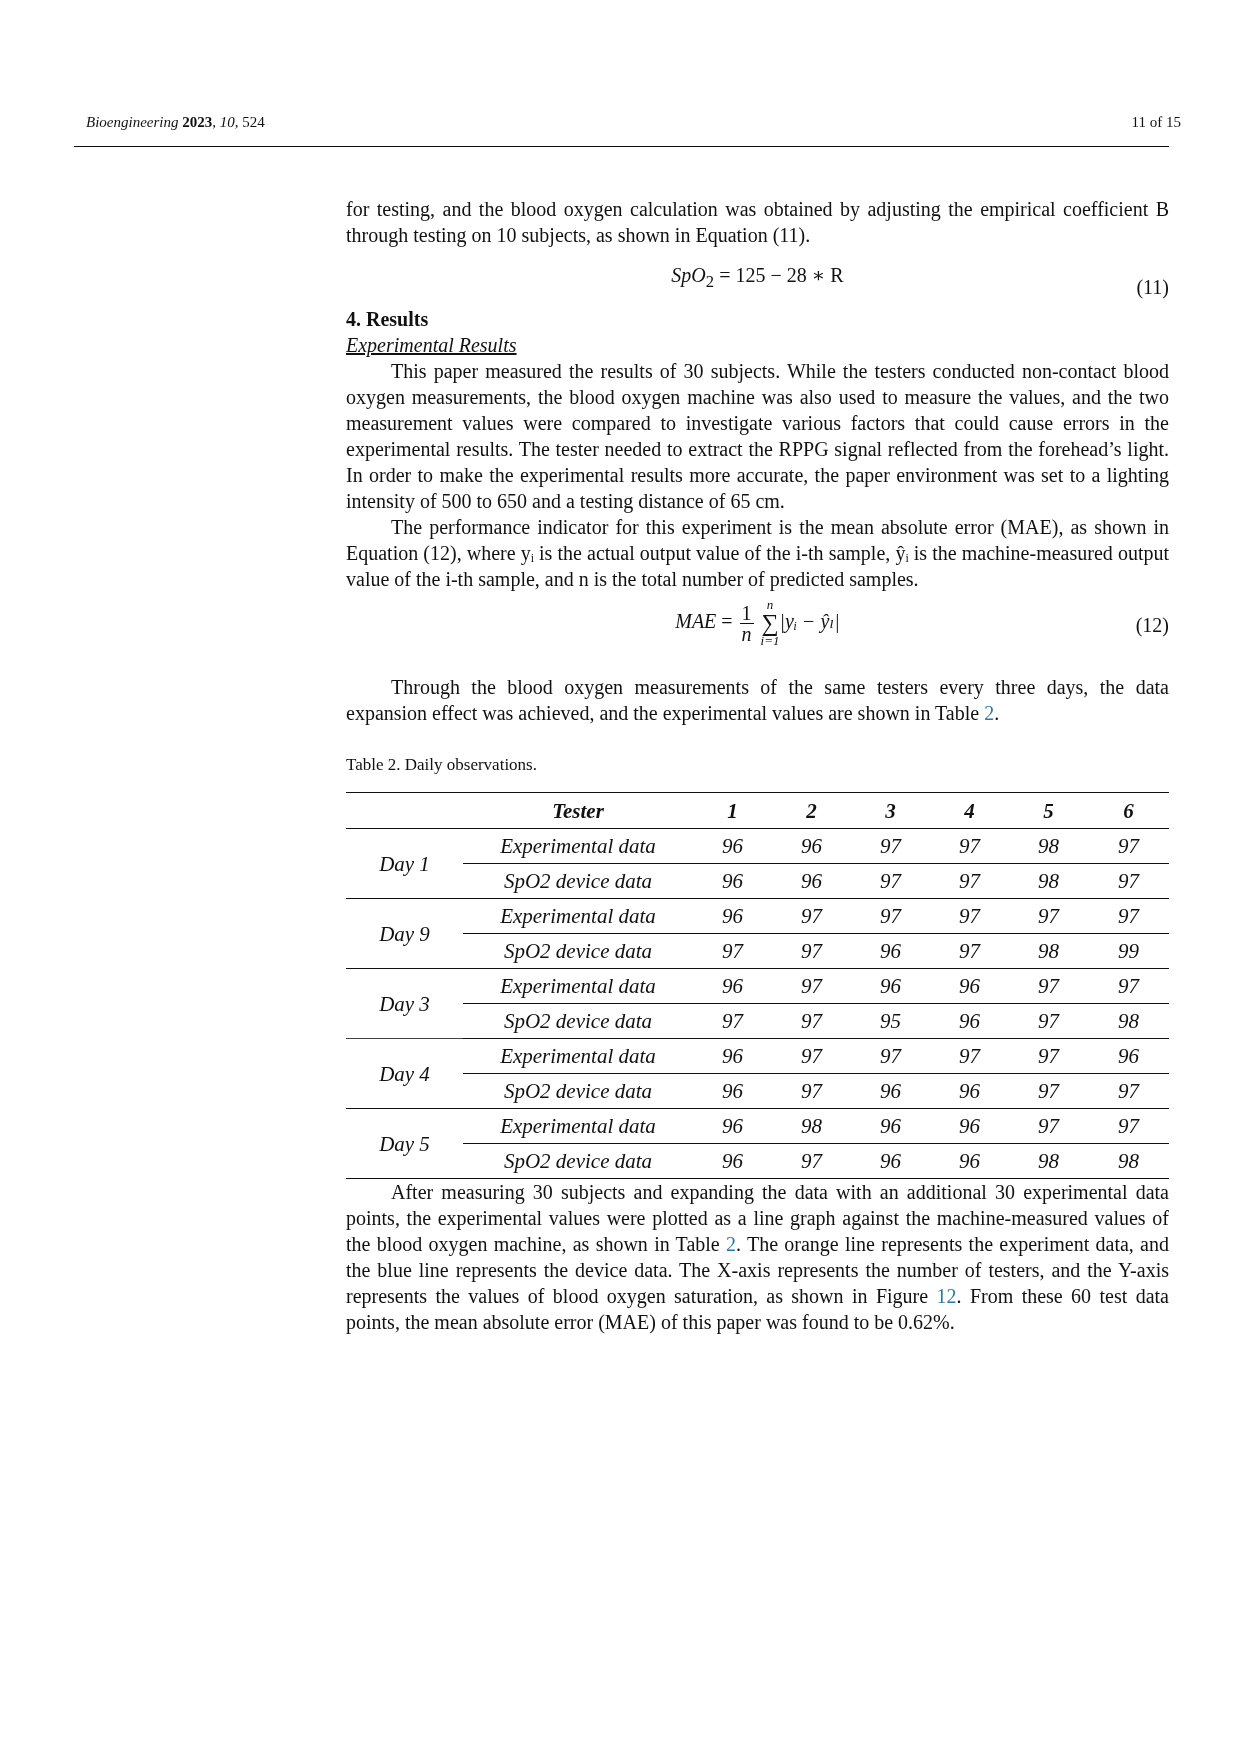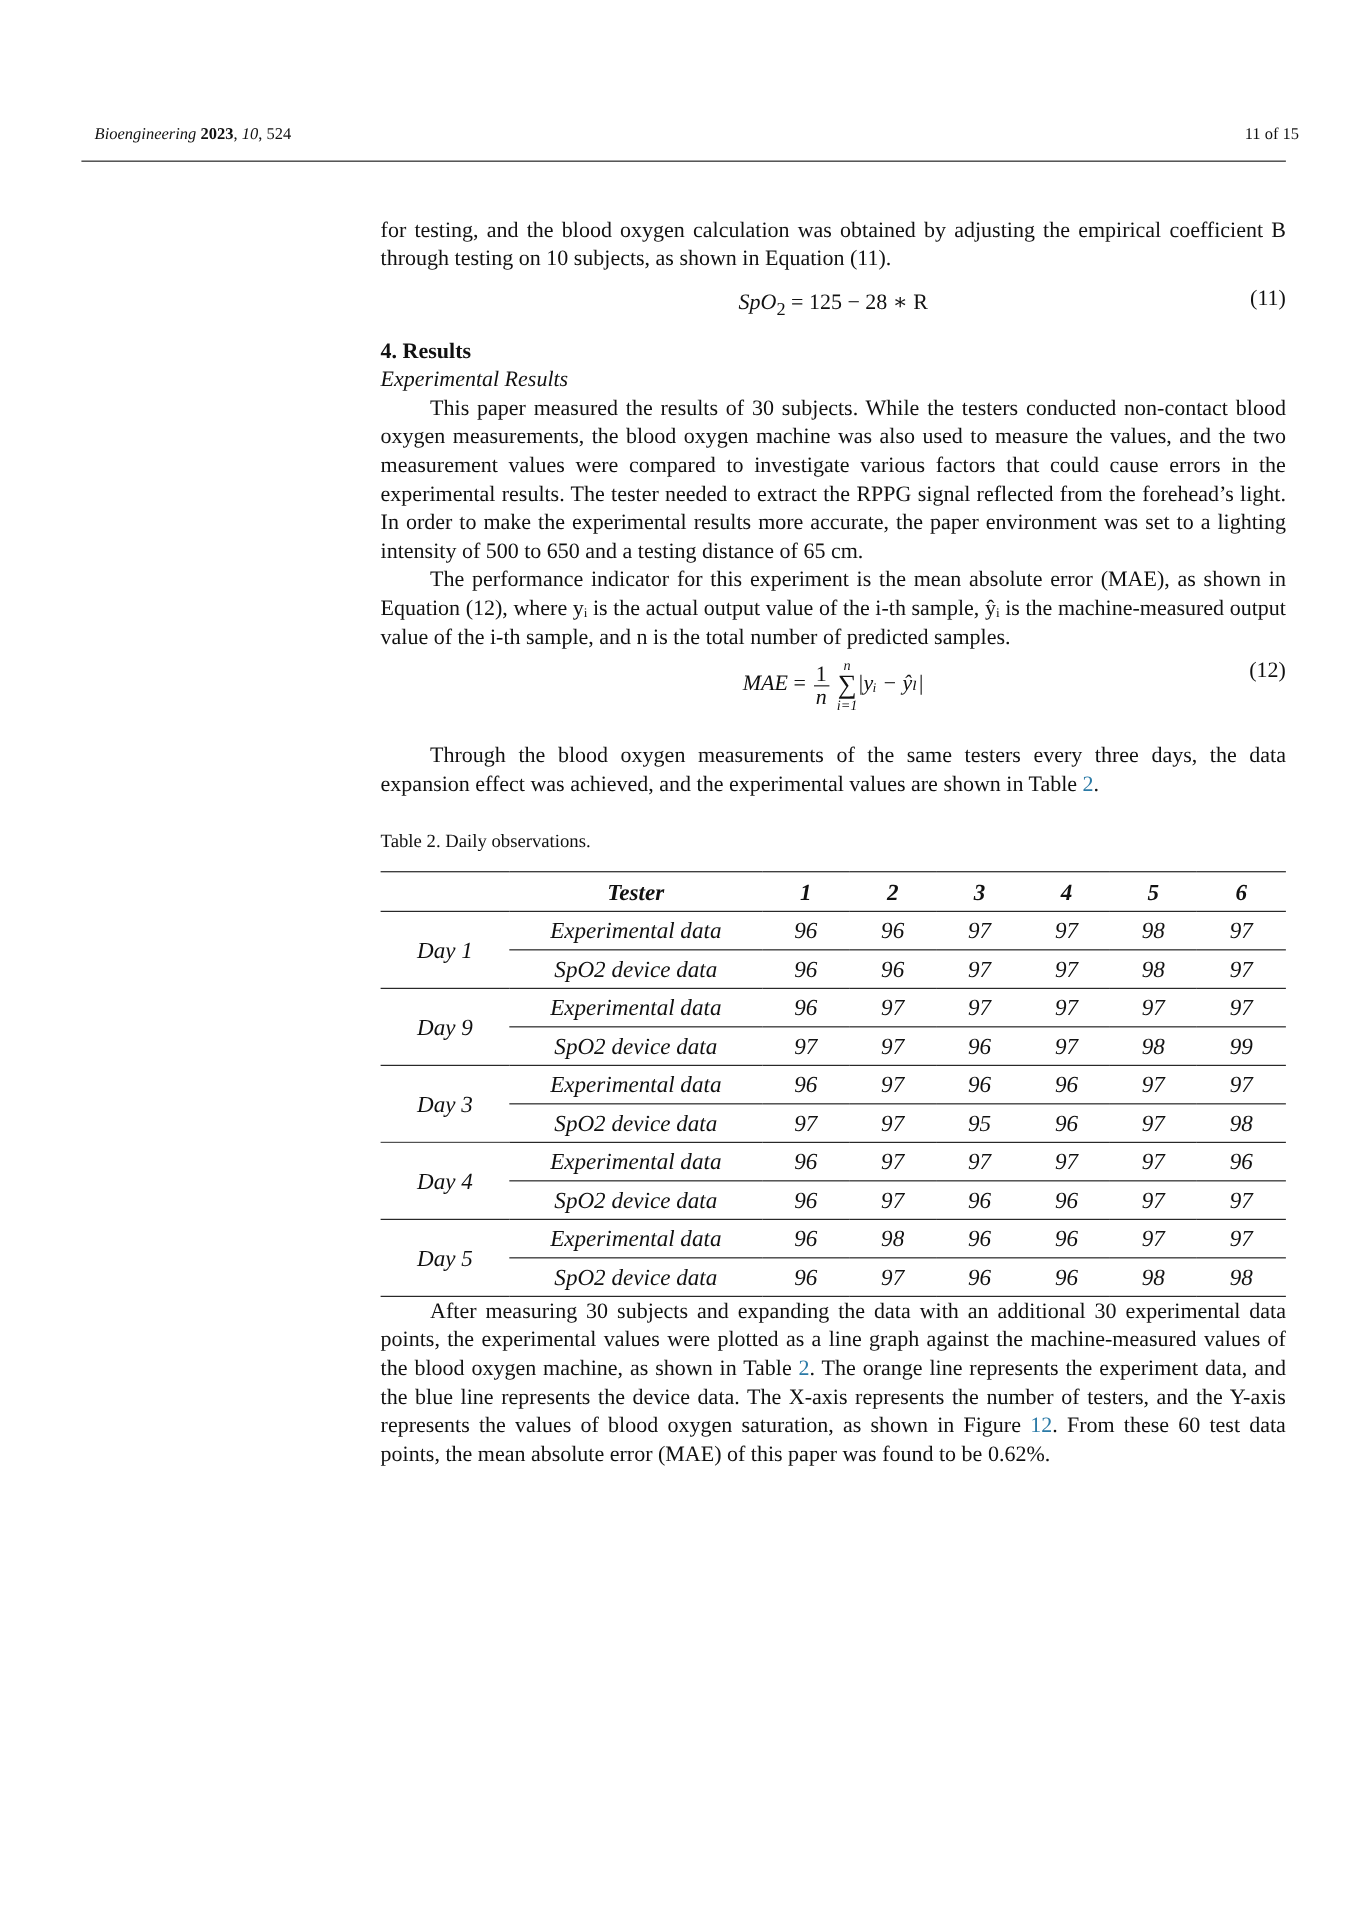--- a/index.html
+++ b/index.html
@@ -25,23 +25,23 @@
   .content p { margin: 0; text-align: justify; }
   .indent { text-indent: 45px; }
   .eq {
     position: relative; height: 44px; margin: 8px 0 6px 0;
   }
   .eq .expr {
     position: absolute; left: 0; right: 0; text-align: center;
     font-style: italic; top: 6px;
   }
   .eq .expr .up { font-style: normal; }
-  .eq .num { position: absolute; right: 0; top: 2px; }
+  .eq .num { position: absolute; right: 0; top: 18px; }
   .sec-title { font-weight: bold; margin-top: 4px; }
-  .sub-title { font-style: italic; }
+  .sub-title { font-style: italic; text-decoration: underline; }
   .link { color: #2b7aa6; }
   .eq12 { height: 66px; margin: 2px 0 14px 0; }
   .eq12 .expr { top: 4px; }
   .frac {
     display: inline-block; vertical-align: middle; text-align: center;
     font-style: normal; line-height: 20px; margin: 0 2px;
   }
   .frac .numer { display: block; border-bottom: 1px solid #111; padding: 0 2px; }
   .frac .denom { display: block; font-style: italic; }
   .sum {

